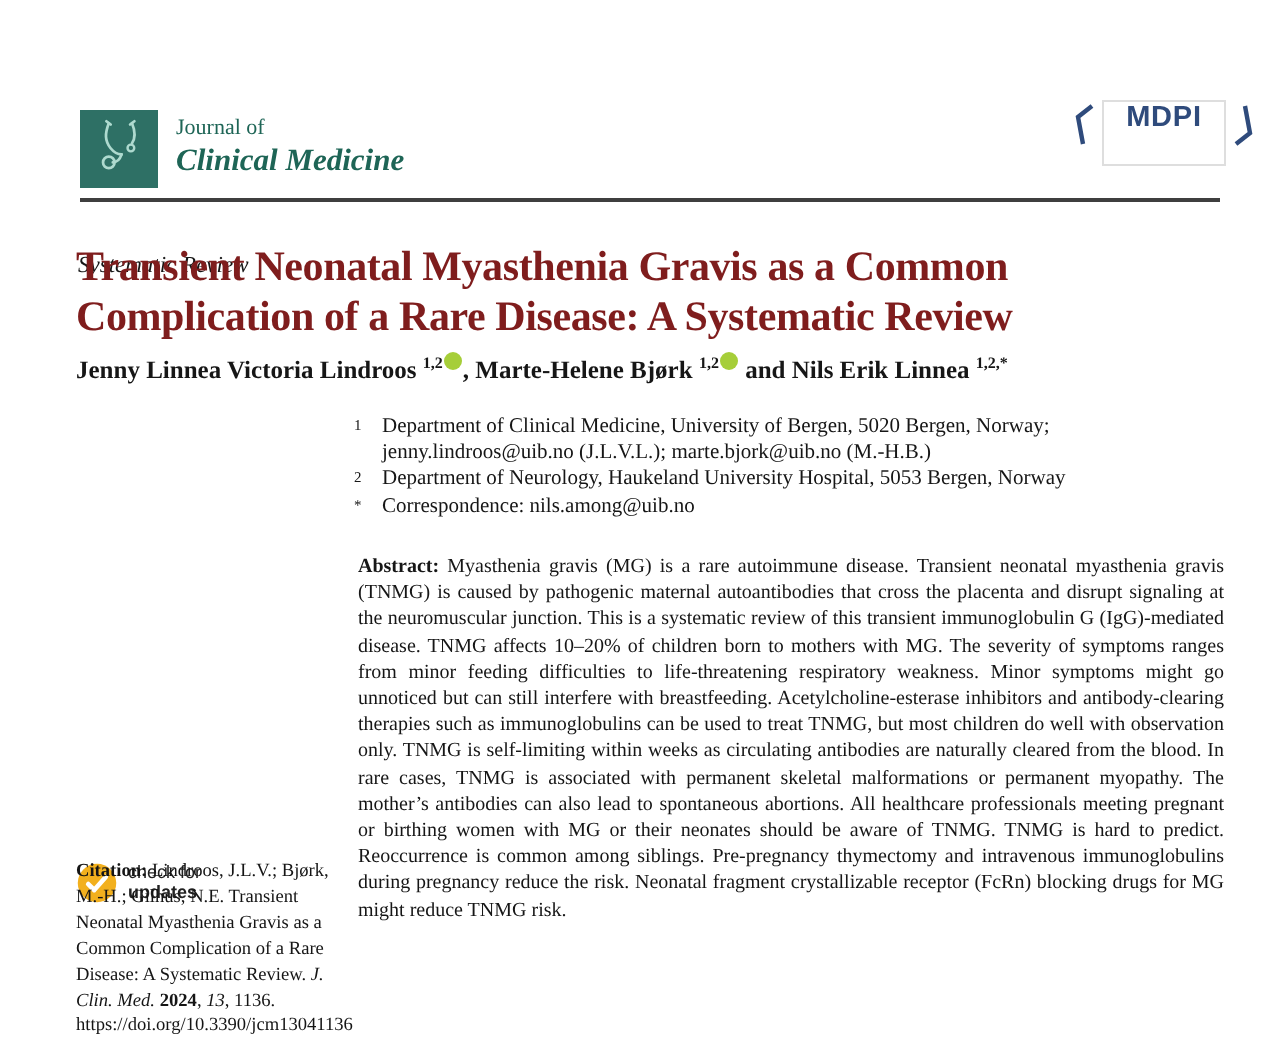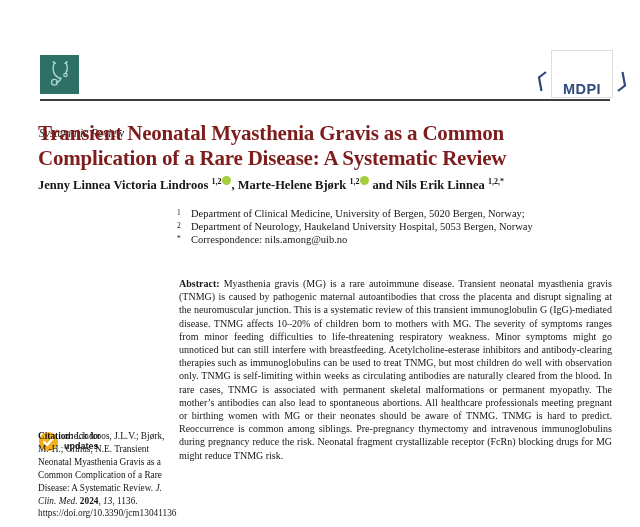--- a/index.html
+++ b/index.html
@@ -11,22 +11,22 @@
   .page{
     position:relative;width:640px;height:527px;background:#fff;overflow:hidden;
     font-family:"Liberation Serif",serif;color:var(--ink);
   }
   
   .logo-square{position:absolute;left:40px;top:55px;width:39px;height:39px;background:var(--teal);
     display:flex;align-items:center;justify-content:center;}
   .journal-text{position:absolute;left:88px;top:58px;color:var(--teal-ink);line-height:1.1;}
   .journal-prefix{font-size:11px;}
   .journal-name{font-size:15.5px;font-weight:bold;font-style:italic;margin-top:2px;}
-  .mdpi-box{position:absolute;left:551px;top:50px;width:62px;height:48px;border:1px solid #dedede;
-    display:flex;align-items:flex-end;justify-content:center;gap:16px;background:#fff;}
+  .mdpi-box{position:absolute;left:551px;top:50px;width:62px;height:33px;border:1px solid #dedede;
+    display:flex;align-items:flex-start;justify-content:center;gap:16px;background:#fff;}
   .mdpi-word{font-family:"Liberation Sans",sans-serif;font-weight:bold;font-size:14.5px;
     color:var(--mdpi-blue);letter-spacing:0.4px;}
   .top-rule{position:absolute;left:40px;top:99px;width:570px;height:2px;background:var(--rule);}
   
   .type-label{position:absolute;left:39px;top:107px;font-size:11.5px;font-style:italic;margin-top:20px;}
   .title{position:absolute;left:38px;top:121px;width:558px;font-size:21px;font-weight:bold;
     line-height:24.5px;letter-spacing:-0.2px;color:#7f1d1d;}
   .authors{position:absolute;left:38px;top:177px;width:560px;font-size:12.5px;font-weight:bold;}
   .authors sup{font-size:8px;font-weight:bold;}
   .orcid-dot{display:inline-block;width:9px;height:9px;border-radius:50%;background:var(--orcid);
@@ -57,20 +57,24 @@
       <svg width="32" height="32" viewBox="0 0 40 40" fill="none">
         <path d="M13 7 C10.5 13.5 10.5 18 14 22.5 C16 25 18.5 26.5 21 26.5" stroke="#aedacf" stroke-width="1.7" stroke-linecap="round"></path>
         <path d="M27.5 7 C29.8 12.5 29.8 16 27.5 19.5" stroke="#aedacf" stroke-width="1.7" stroke-linecap="round"></path>
         <circle cx="26.8" cy="22.5" r="2.1" stroke="#aedacf" stroke-width="1.5"></circle>
         <path d="M21 26.5 C20 29.5 18 31.5 15.5 31.5" stroke="#aedacf" stroke-width="1.7" stroke-linecap="round"></path>
         <circle cx="13" cy="31.5" r="3.6" stroke="#aedacf" stroke-width="1.7"></circle>
         <path d="M11.5 5.8 L14.2 7.8 M29 5.8 L26.3 7.8" stroke="#aedacf" stroke-width="1.7" stroke-linecap="round"></path>
       </svg>
     </span>
   </div>
+  <div class="journal-text">
+    <div class="journal-prefix">Journal of</div>
+    <div class="journal-name">Clinical Medicine</div>
+  </div>
 
   <div class="mdpi-box">
     <span>
       <svg width="10" height="23" viewBox="0 0 10 23">
           <path d="M9 2 L2 7.5 L4.5 21" fill="none" stroke="#2f4b7c" stroke-width="2.2"></path>
         </svg>
     </span>
     <span class="mdpi-word">MDPI</span>
     <span>
       <svg width="10" height="23" viewBox="0 0 10 23">
@@ -86,20 +90,21 @@
 
   <div class="authors">
     <span>Jenny Linnea Victoria Lindroos </span><sup>1,2</sup><span class="orcid-dot"></span><span>, </span><span>Marte-Helene Bjørk </span><sup>1,2</sup><span class="orcid-dot"></span><span> and </span><span>Nils Erik Linnea </span><sup>1,2,*</sup>
   </div>
 
   <div class="affiliations">
     <div class="aff-row">
       <span class="aff-marker">1</span>
       <span class="aff-body">
         <div>Department of Clinical Medicine, University of Bergen, 5020 Bergen, Norway;</div>
+        <div>jenny.lindroos@uib.no (J.L.V.L.); marte.bjork@uib.no (M.-H.B.)</div>
       </span>
     </div>
     <div class="aff-row">
       <span class="aff-marker">2</span>
       <span class="aff-body">
         <div>Department of Neurology, Haukeland University Hospital, 5053 Bergen, Norway</div>
       </span>
     </div>
     <div class="aff-row">
       <span class="aff-marker">*</span>

